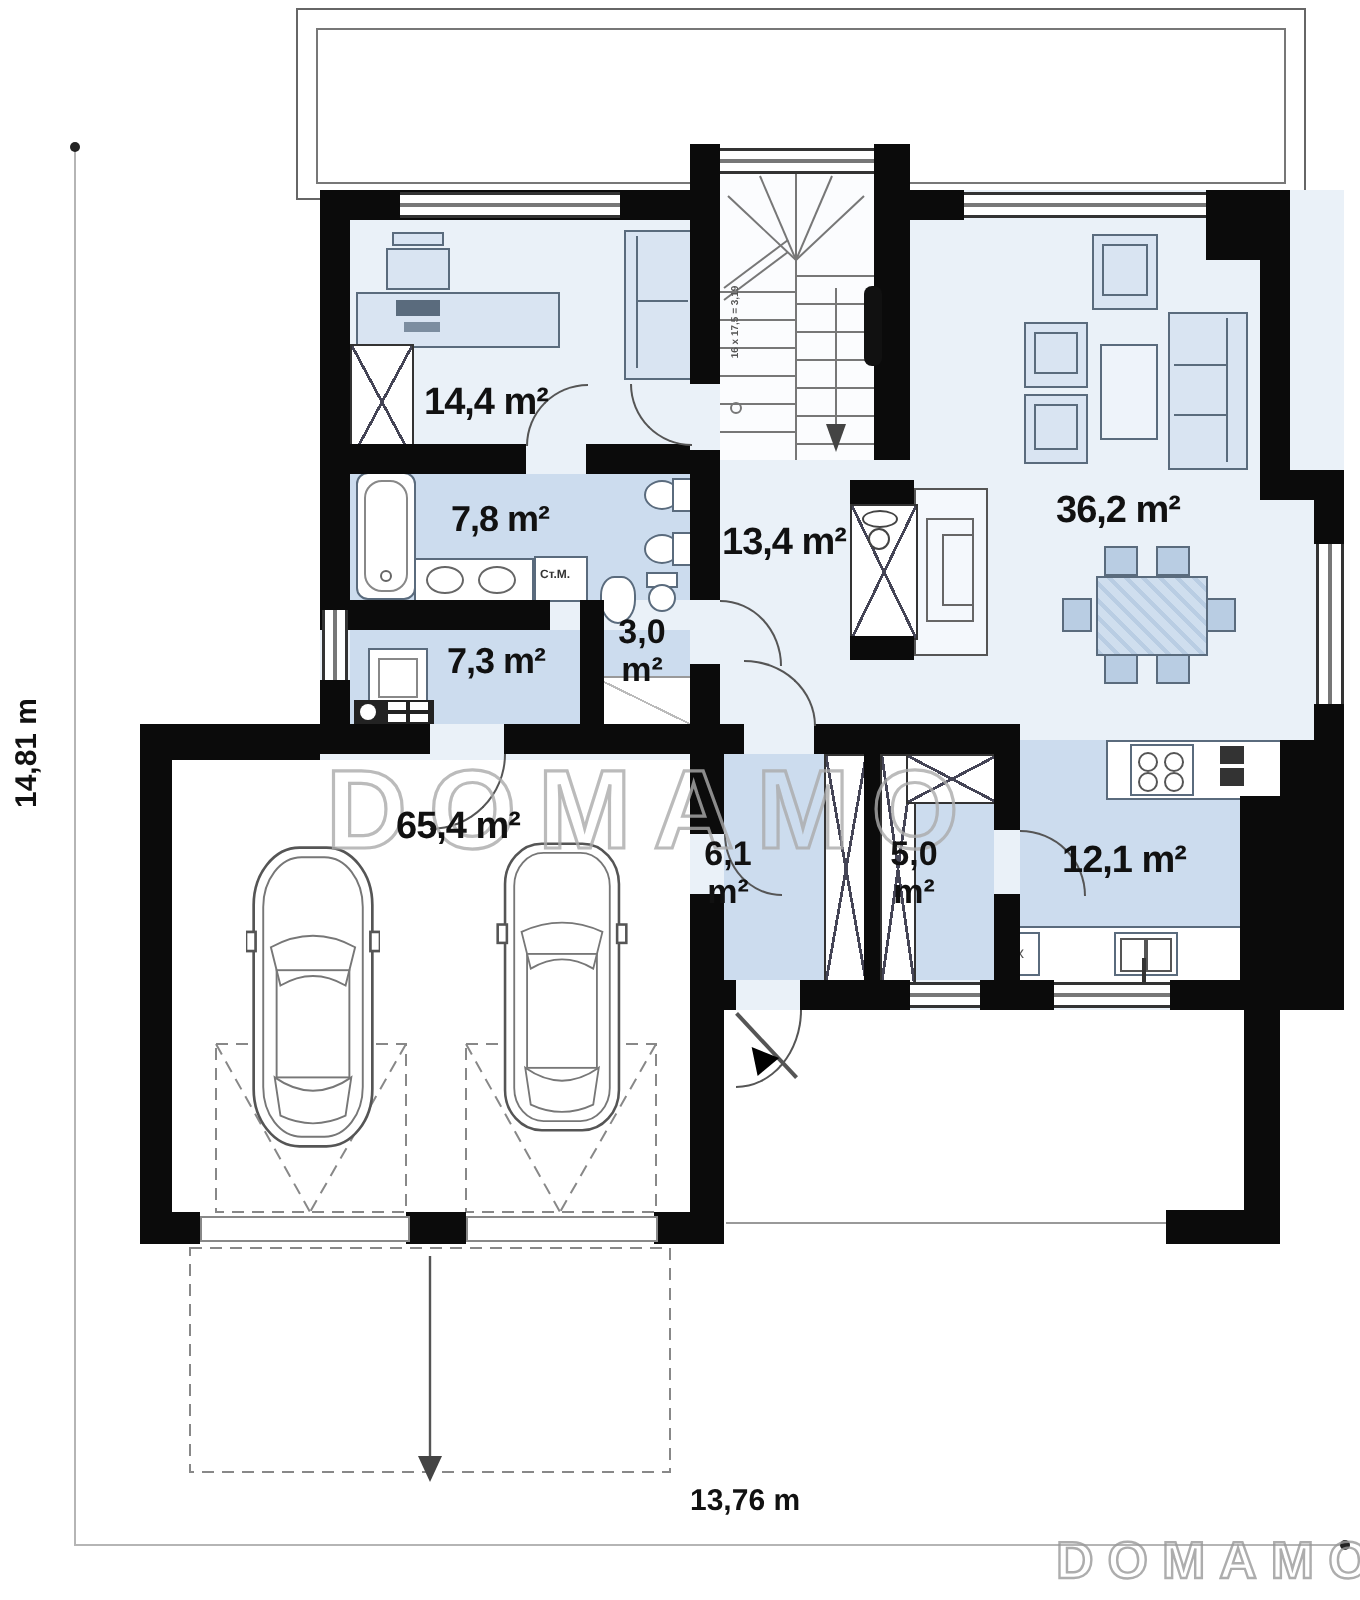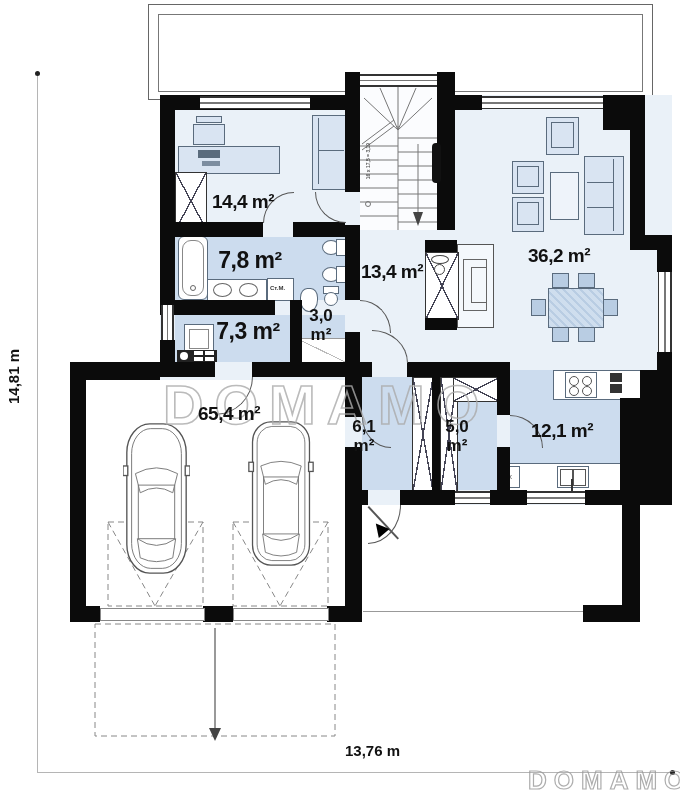--- a/index.html
+++ b/index.html
@@ -13,21 +13,21 @@
   .whitefl{background:#ffffff}
   .win{position:absolute;z-index:22;background:linear-gradient(#333 0 1.5px,#fff 1.5px calc(50% - 1px),#777 calc(50% - 1px) calc(50% + 1px),#fff calc(50% + 1px) calc(100% - 1.5px),#333 calc(100% - 1.5px))}
   .winv{position:absolute;z-index:22;background:linear-gradient(to right,#333 0 1.5px,#fff 1.5px calc(50% - 1px),#777 calc(50% - 1px) calc(50% + 1px),#fff calc(50% + 1px) calc(100% - 1.5px),#333 calc(100% - 1.5px))}
   .xbox{position:absolute;z-index:12;border:1.3px solid #333;background:
     linear-gradient(to top right, transparent calc(50% - 0.7px), #445 calc(50% - 0.7px) calc(50% + 0.7px), transparent calc(50% + 0.7px)),
     linear-gradient(to bottom right, transparent calc(50% - 0.7px), #445 calc(50% - 0.7px) calc(50% + 0.7px), transparent calc(50% + 0.7px)),#fff}
   .furn{position:absolute;z-index:10;background:#d9e4f2;border:1px solid #5a6b7d}
   .furnw{position:absolute;z-index:10;background:#fff;border:1px solid #5a6b7d}
   .lbl{position:absolute;z-index:30;font-weight:bold;color:#111;transform:translate(-50%,-50%);
        white-space:nowrap;font-size:19px;letter-spacing:-0.5px}
-  .lblsm{font-size:23px}
+  .lblsm{font-size:18px}
   .lbl2{position:absolute;z-index:30;font-weight:bold;color:#111;transform:translate(-50%,-50%);
         text-align:center;line-height:1.1;font-size:17px}
   .arc{position:absolute;z-index:24}
   .arc-tl{border-top:1.3px solid #555;border-left:1.3px solid #555;border-radius:100% 0 0 0}
   .arc-tr{border-top:1.3px solid #555;border-right:1.3px solid #555;border-radius:0 100% 0 0}
   .arc-bl{border-bottom:1.3px solid #555;border-left:1.3px solid #555;border-radius:0 0 0 100%}
   .arc-br{border-bottom:1.3px solid #555;border-right:1.3px solid #555;border-radius:0 0 100% 0}
   .dot{position:absolute;width:5px;height:5px;border-radius:50%;background:#222;z-index:3}
   .dimline{position:absolute;background:#b5b5b5;z-index:2}
   .dimtext{position:absolute;font-weight:bold;font-size:15px;color:#111;z-index:3;white-space:nowrap}

